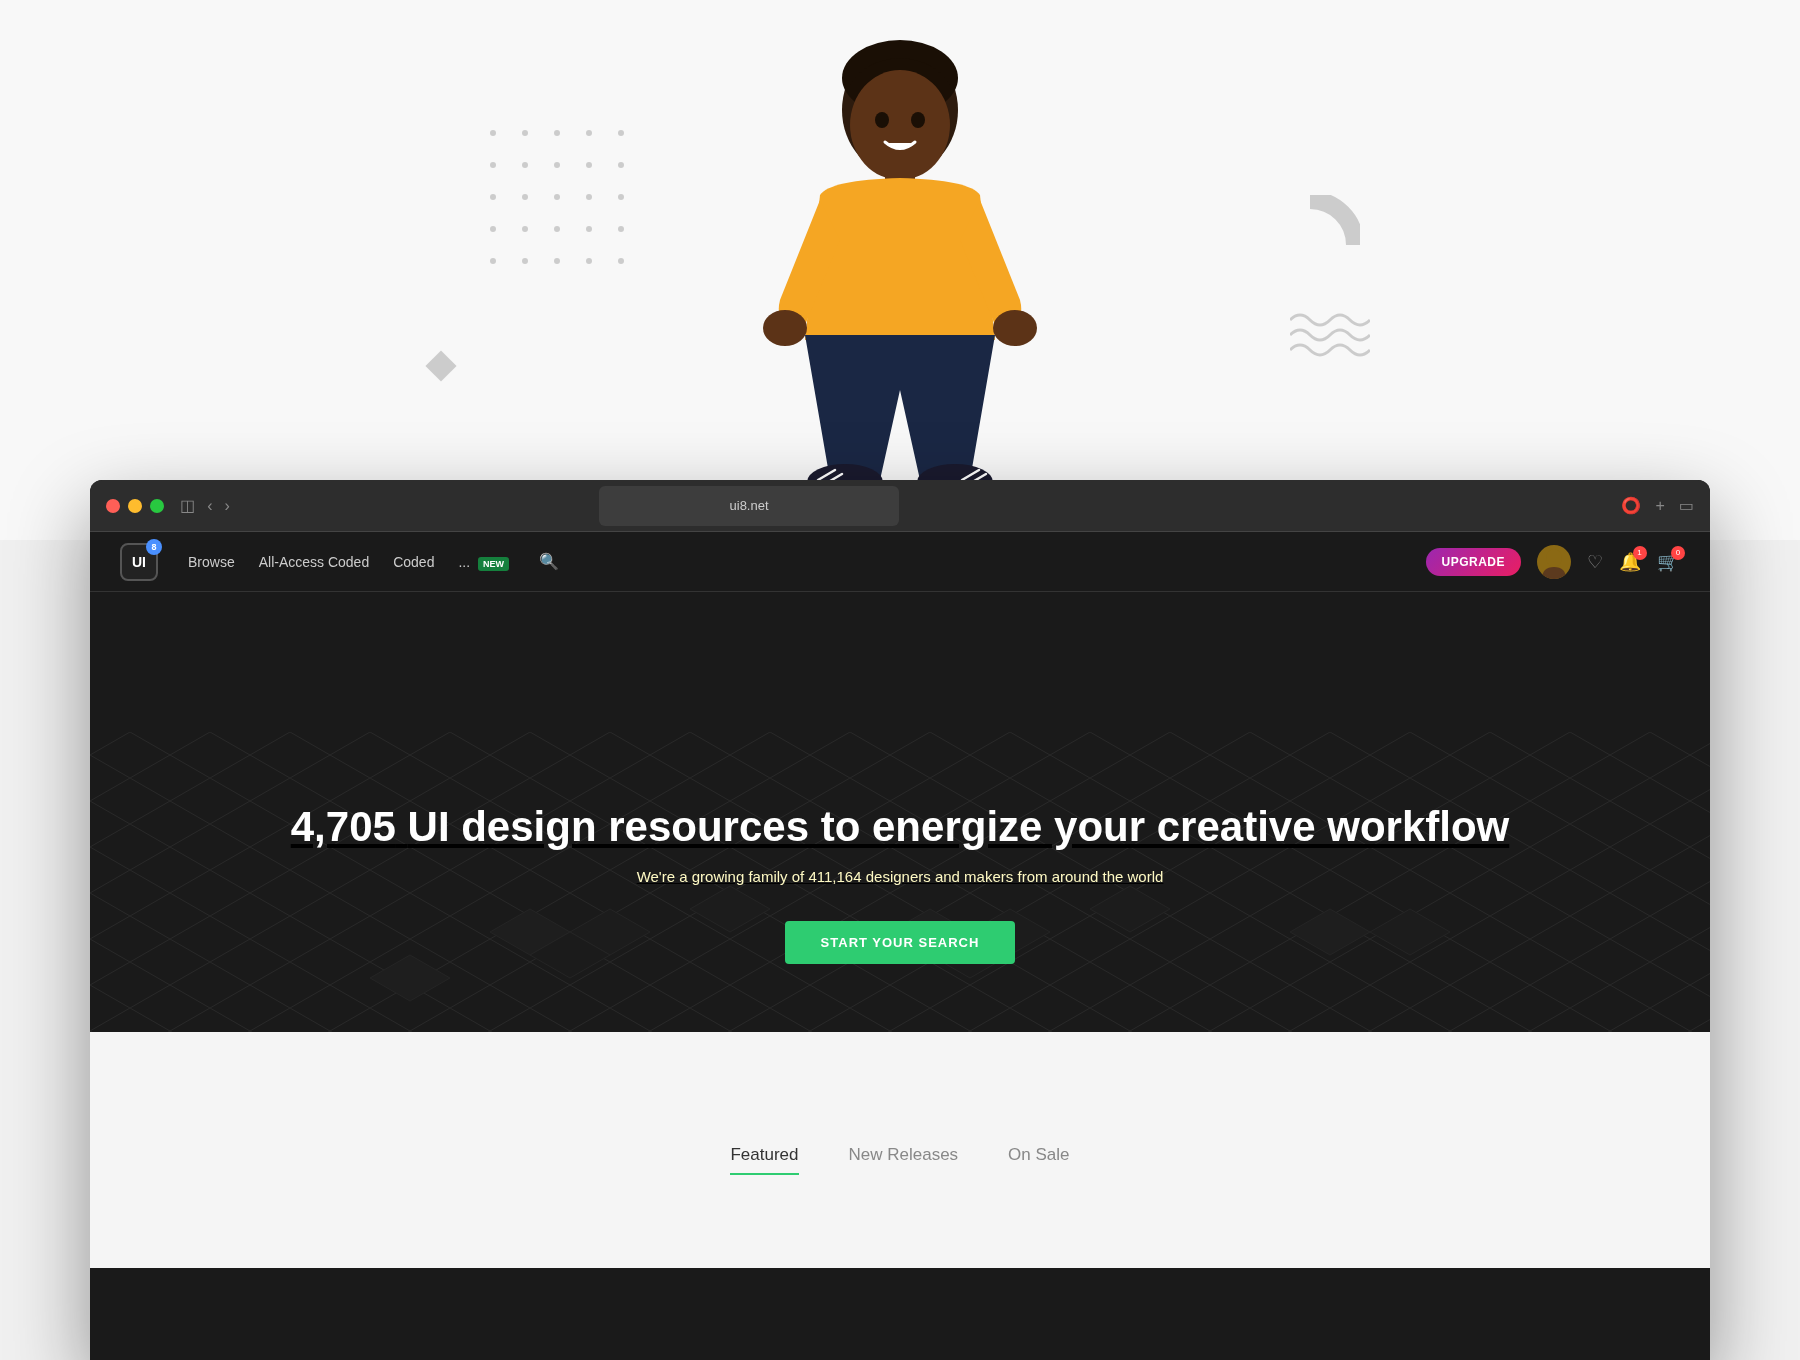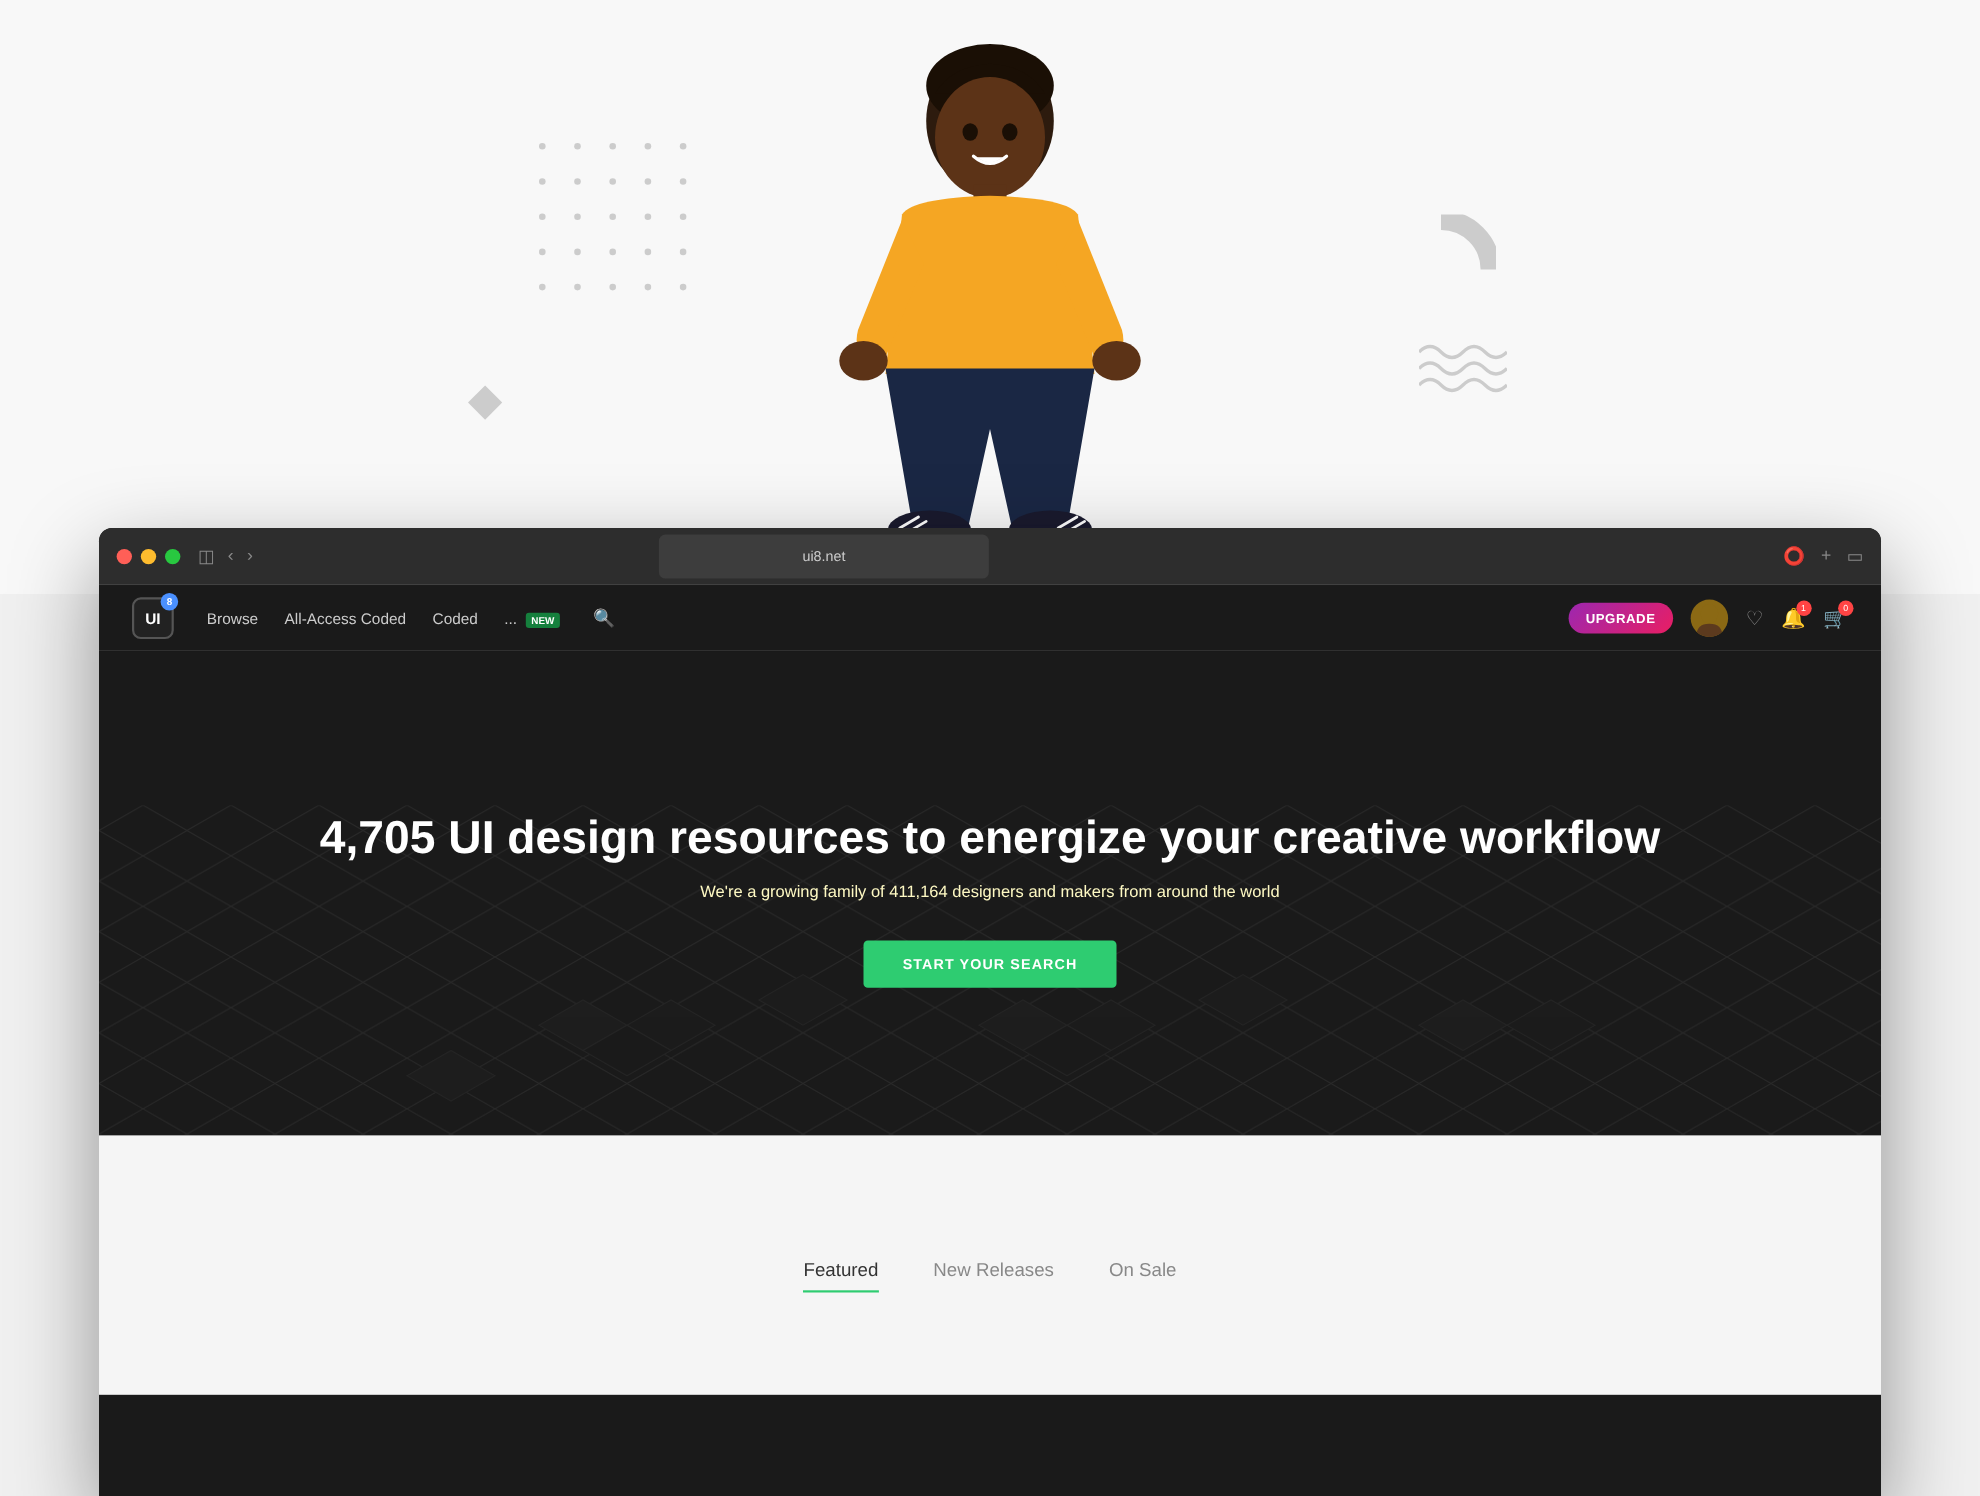--- a/index.html
+++ b/index.html
@@ -244,23 +244,24 @@
     }
 
     
     .hero-section {
       background: #1a1a1a;
       min-height: 440px;
       position: relative;
       display: flex;
       flex-direction: column;
       align-items: center;
-      justify-content: center;
-      padding: 60px 20px 50px;
+      justify-content: flex-end;
+      padding: 60px 20px 68px;
       overflow: hidden;
+      text-decoration: underline;
     }
 
     .hero-content {
       position: relative;
       z-index: 2;
       text-align: center;
     }
 
     .hero-title {
       color: white;

